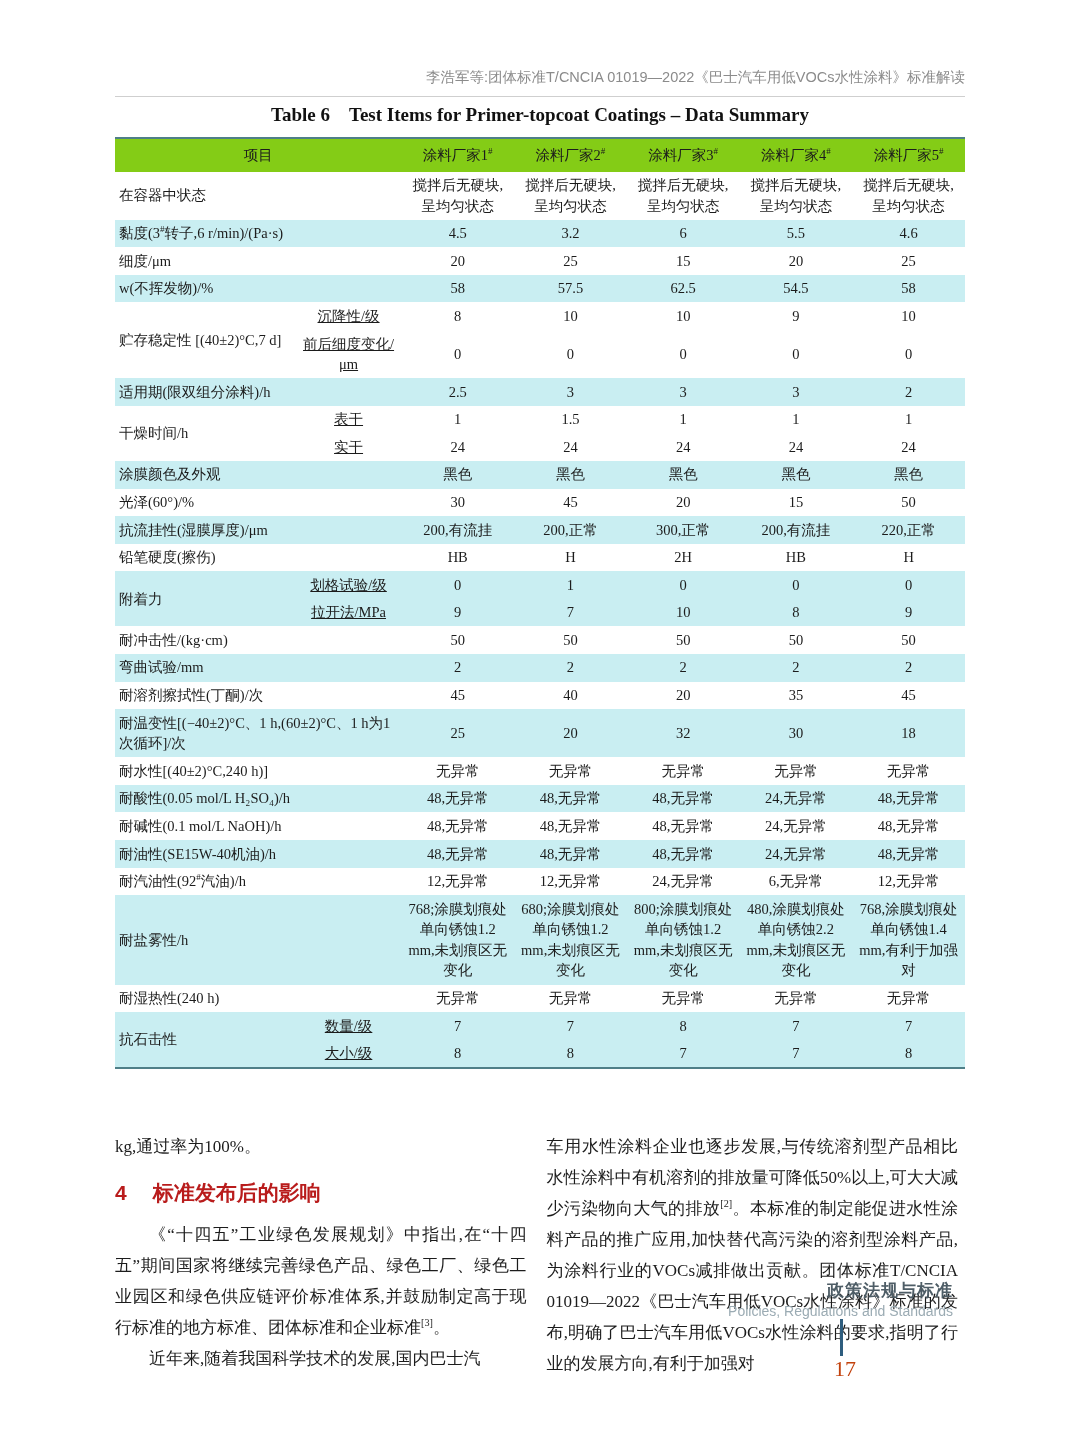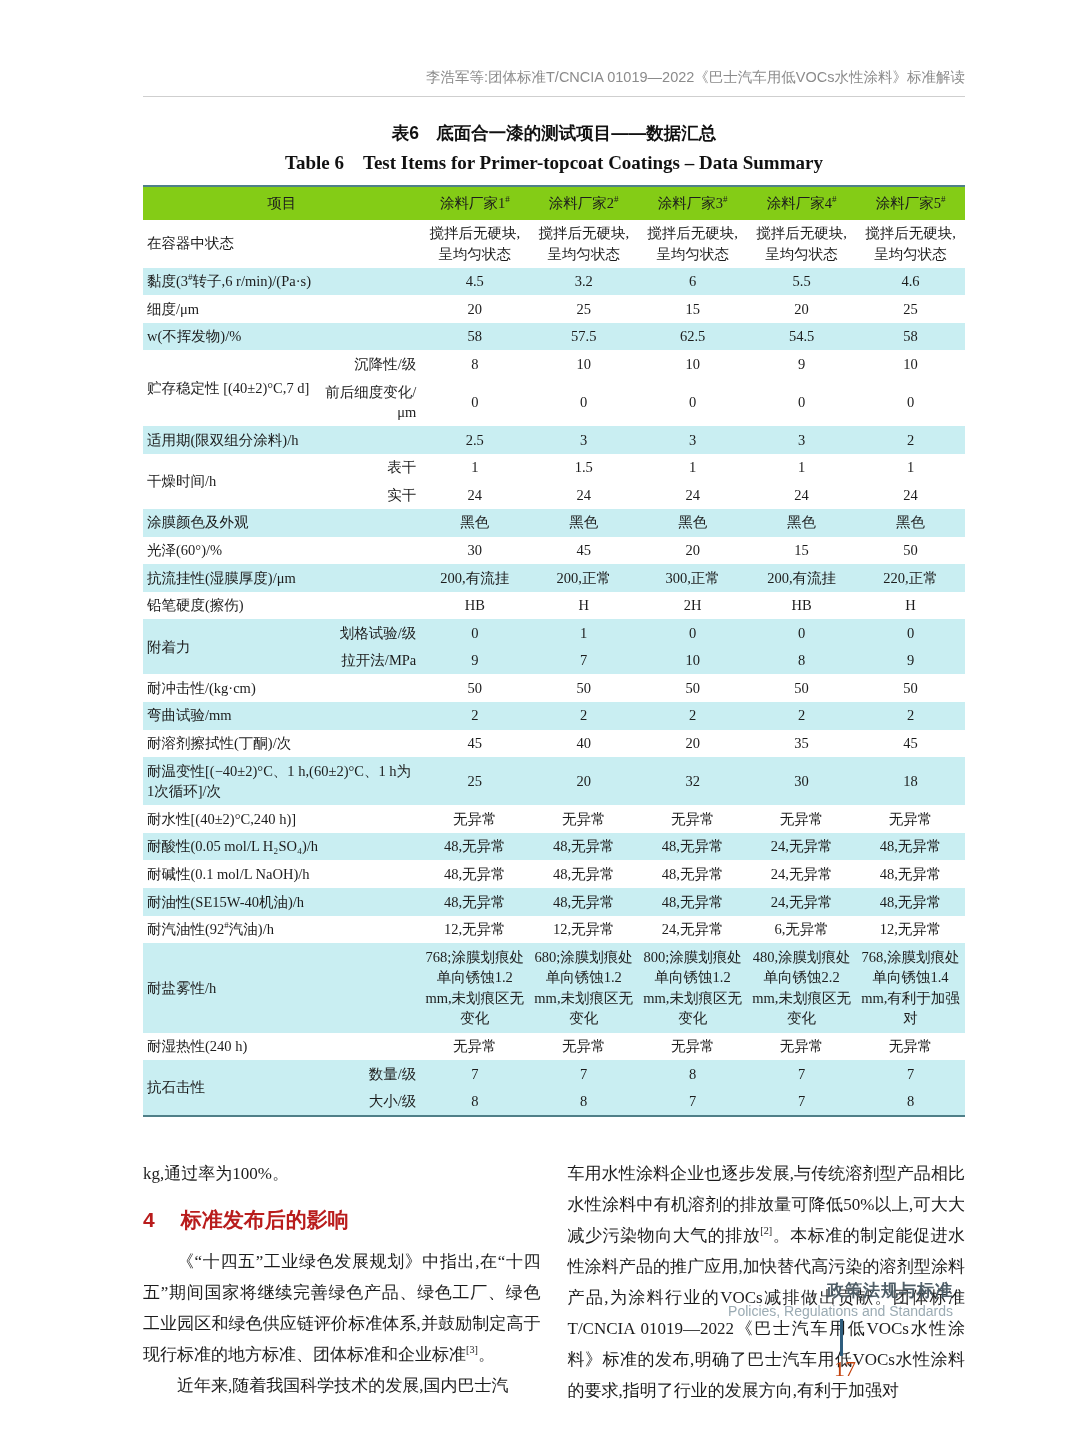--- a/index.html
+++ b/index.html
@@ -1,19 +1,19 @@
 <!DOCTYPE html>
 <html><head>
 <meta charset="utf-8">
 <style>
   * { margin:0; padding:0; box-sizing:border-box; }
   body { background:#ffffff; }
   .page {
     width:1080px; height:1422px; position:relative; background:#fff;
-    font-family:"Liberation Serif", serif; color:#1c1c1c; overflow:hidden;padding-left:28px;
+    font-family:"Liberation Serif", serif; color:#1c1c1c; overflow:hidden;
   }
   .content { padding:68px 115px 0 115px; }
 
   .running-head {
     text-align:right; color:#8b8b8b; font-size:14.5px;
     font-family:"Liberation Sans", sans-serif;
     padding-bottom:9px; border-bottom:1px solid #cfcfcf;
   }
 
   .tbl-title-zh {
@@ -28,27 +28,27 @@
   table.data-table {
     width:100%; border-collapse:collapse; margin-top:9px;
     border-top:2px solid #4f7f88; border-bottom:2px solid #4f7f88;
     font-size:14.5px; line-height:1.42;
   }
   table.data-table th, table.data-table td { padding:3.5px 4px; vertical-align:middle; font-weight:normal; }
   table.data-table thead th { background:#84cc16; padding:6px 4px; text-align:center; }
   table.data-table thead th.item-head { text-align:center; }
   tr.band td, tr.band th { background:#c9eef2; }
   td.lbl, th.lbl { text-align:left; padding-left:10px; }
-  td.sub { text-align:right; padding-left:2px; }
+  td.sub { text-align:center; padding-left:2px;text-decoration:underline; }
   td.val { text-align:center; }
   sup.hash { font-size:0.62em; vertical-align:super; line-height:0; }
   sup.cite { font-size:0.6em; vertical-align:super; line-height:0; }
 
   .bottom-text {
-    margin-top:41px; display:flex; gap:27px;
+    margin-top:62px; display:flex; gap:20px;
     font-size:17px; line-height:31px; text-align:justify;
   }
   .col { width:411.5px; }
   .para { text-indent:2em; }
   .para.no-indent { text-indent:0; }
   .section-heading {
     margin:17px 0 12px 0; color:#b91c1c; font-weight:bold; font-size:21px;
     font-family:"Liberation Sans", sans-serif; line-height:1.3; text-indent:0;
   }
   .section-heading .num { margin-right:26px; }
@@ -71,21 +71,20 @@
   }
 </style>
 </head>
 <body>
 
 <div class="page">
   <div class="content">
 
     <div class="running-head">李浩军等:团体标准T/CNCIA 01019—2022《巴士汽车用低VOCs水性涂料》标准解读</div>
 
-    <div class="tbl-title-zh">表6　底面合一漆的测试项目——数据汇总</div>
     <div class="tbl-title-en">Table 6　Test Items for Primer-topcoat Coatings – Data Summary</div>
 
     <table class="data-table">
       <colgroup>
         <col style="width:178px">
           <col style="width:104px">
         <col style="width:111px">
           <col style="width:111px">
           <col style="width:111px">
         <col style="width:111px">

